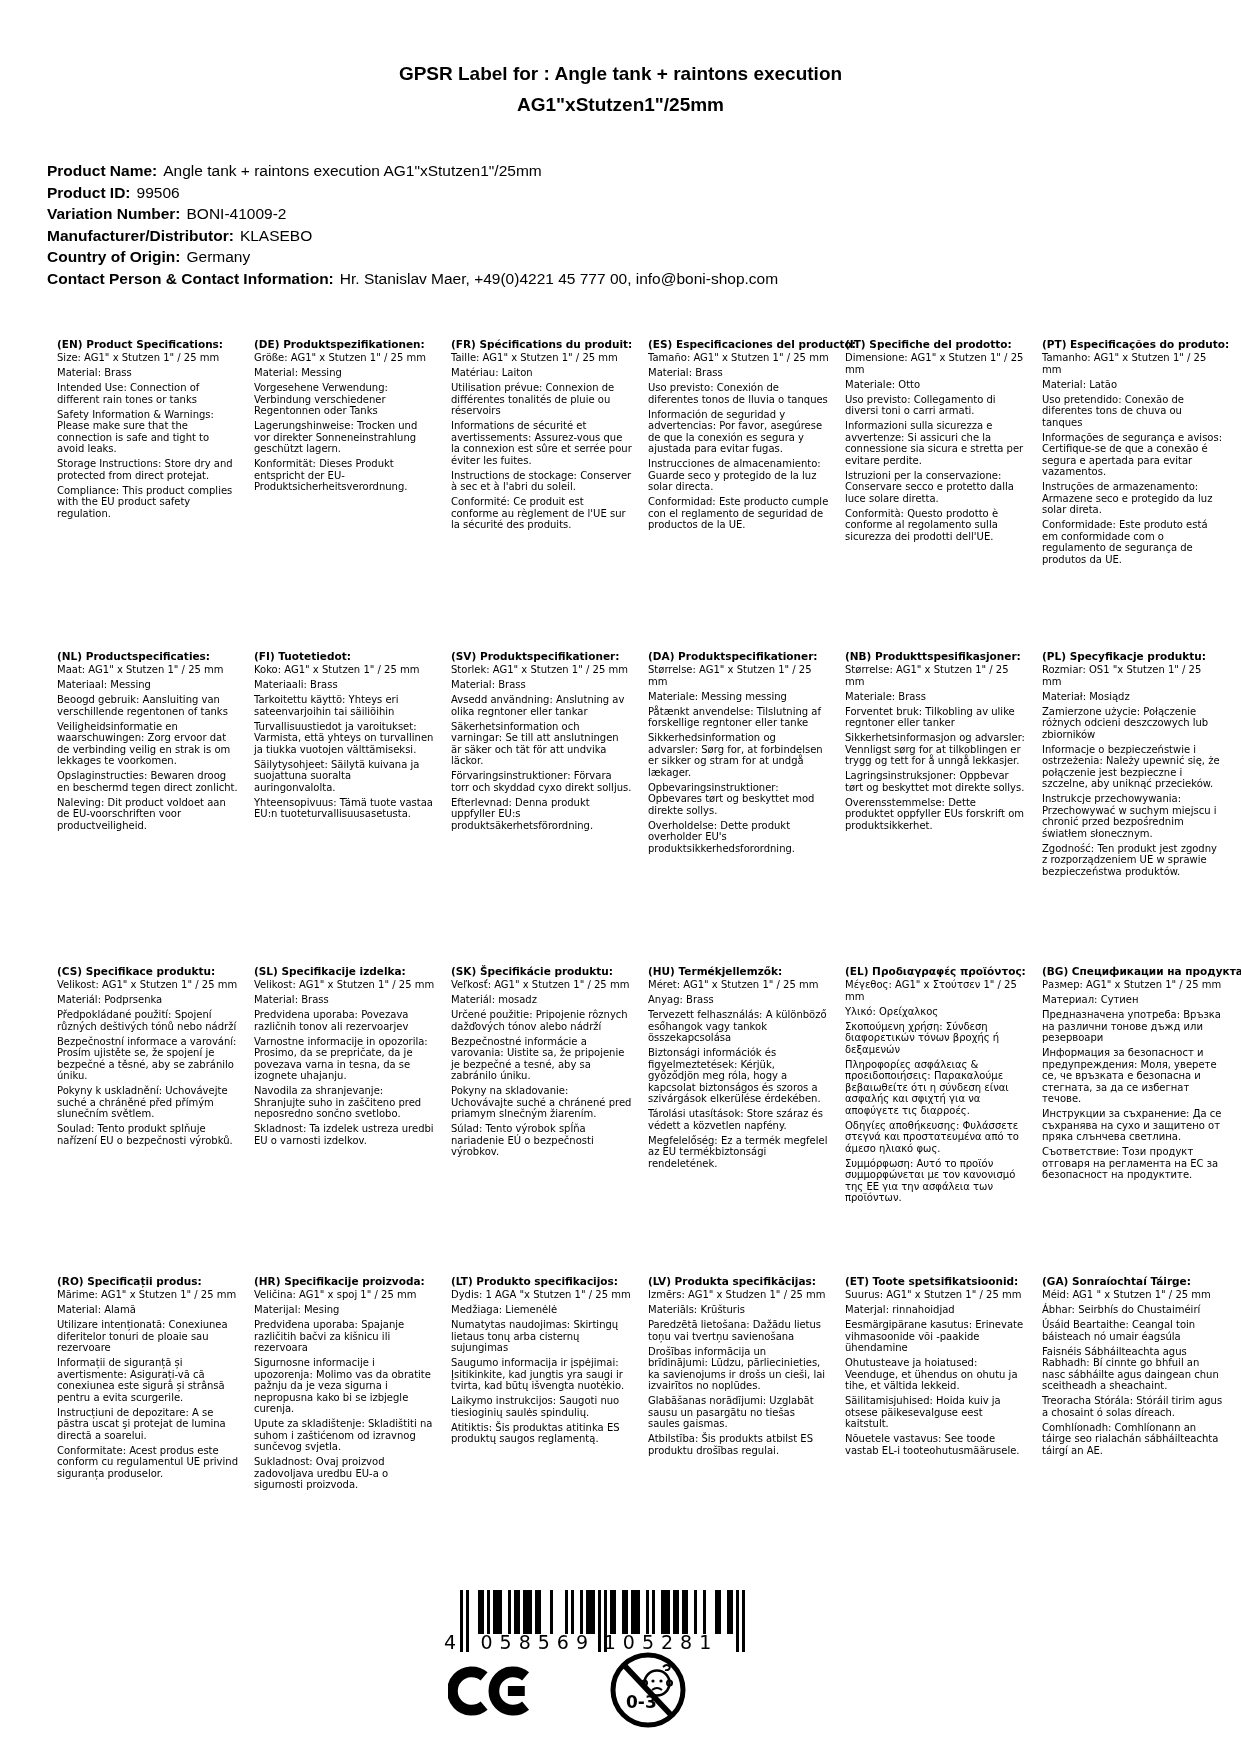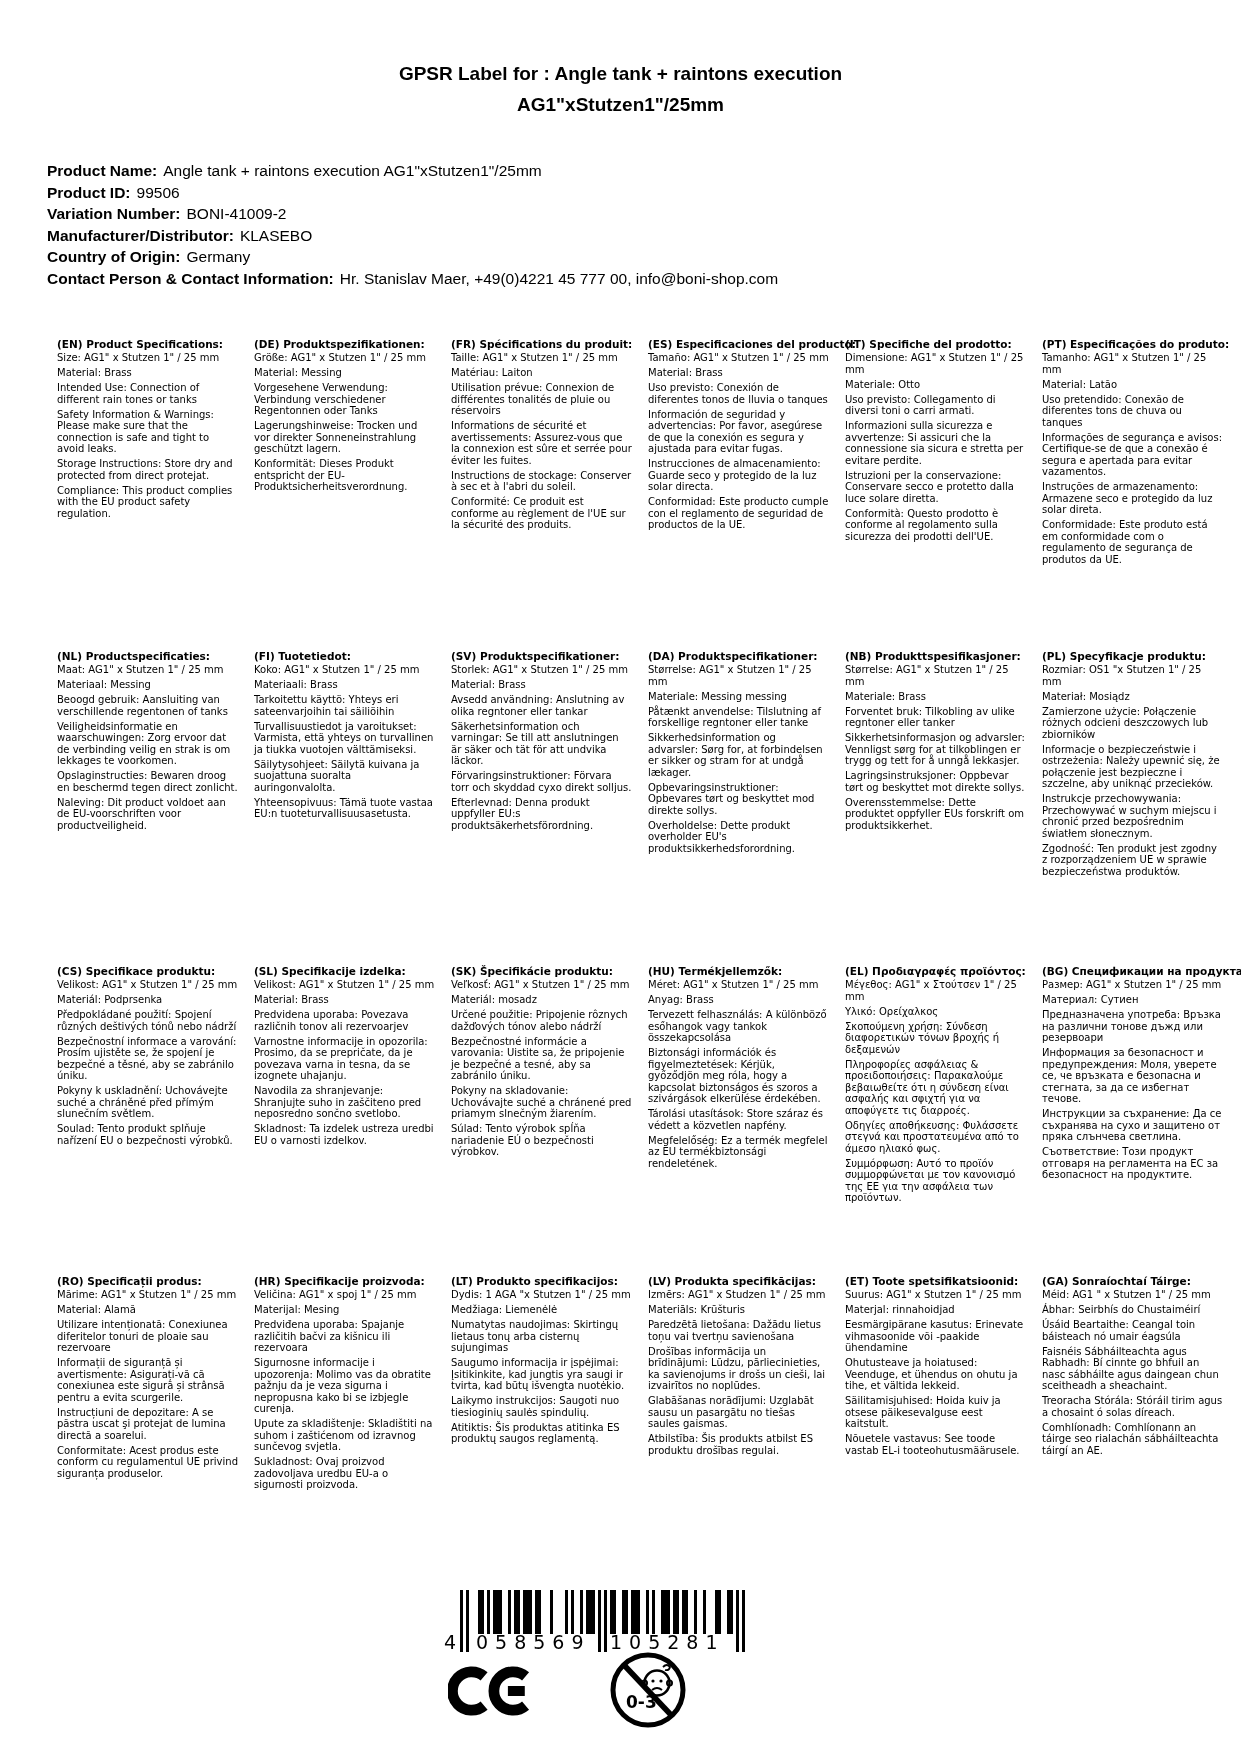--- a/index.html
+++ b/index.html
@@ -34,22 +34,22 @@
   .barcode { position:absolute; left:430px; top:1590px; width:330px; height:70px; }
   .bc-bars { position:absolute; left:30px; top:0; display:flex; }
   .bc-bars .m { width:3px; height:44px; }
   .bc-bars .m.b { background:#000; }
   .bc-bars .m.tall { height:62px; }
   .bc-digit, .bc-group {
     position:absolute; top:42px; font-family:"DejaVu Sans", sans-serif;
     font-size:19px; line-height:20px; color:#000;
   }
   .bc-lead { left:0; width:26px; text-align:right; }
-  .bc-g1 { left:46px; width:126px; text-align:left; letter-spacing:7px; }
-  .bc-g2 { left:180px; width:126px; text-align:left; letter-spacing:7px; }
+  .bc-g1 { left:39px; width:126px; text-align:right; letter-spacing:7px; }
+  .bc-g2 { left:168px; width:126px; text-align:center; letter-spacing:7px; }
   .ce { position:absolute; left:448px; top:1660px; }
   .age { position:absolute; left:608px; top:1650px; }
 </style>
 </head>
 <body>
 
 <div class="page">
 
   <div class="title">
     <div>GPSR Label for : Angle tank + raintons execution</div>

